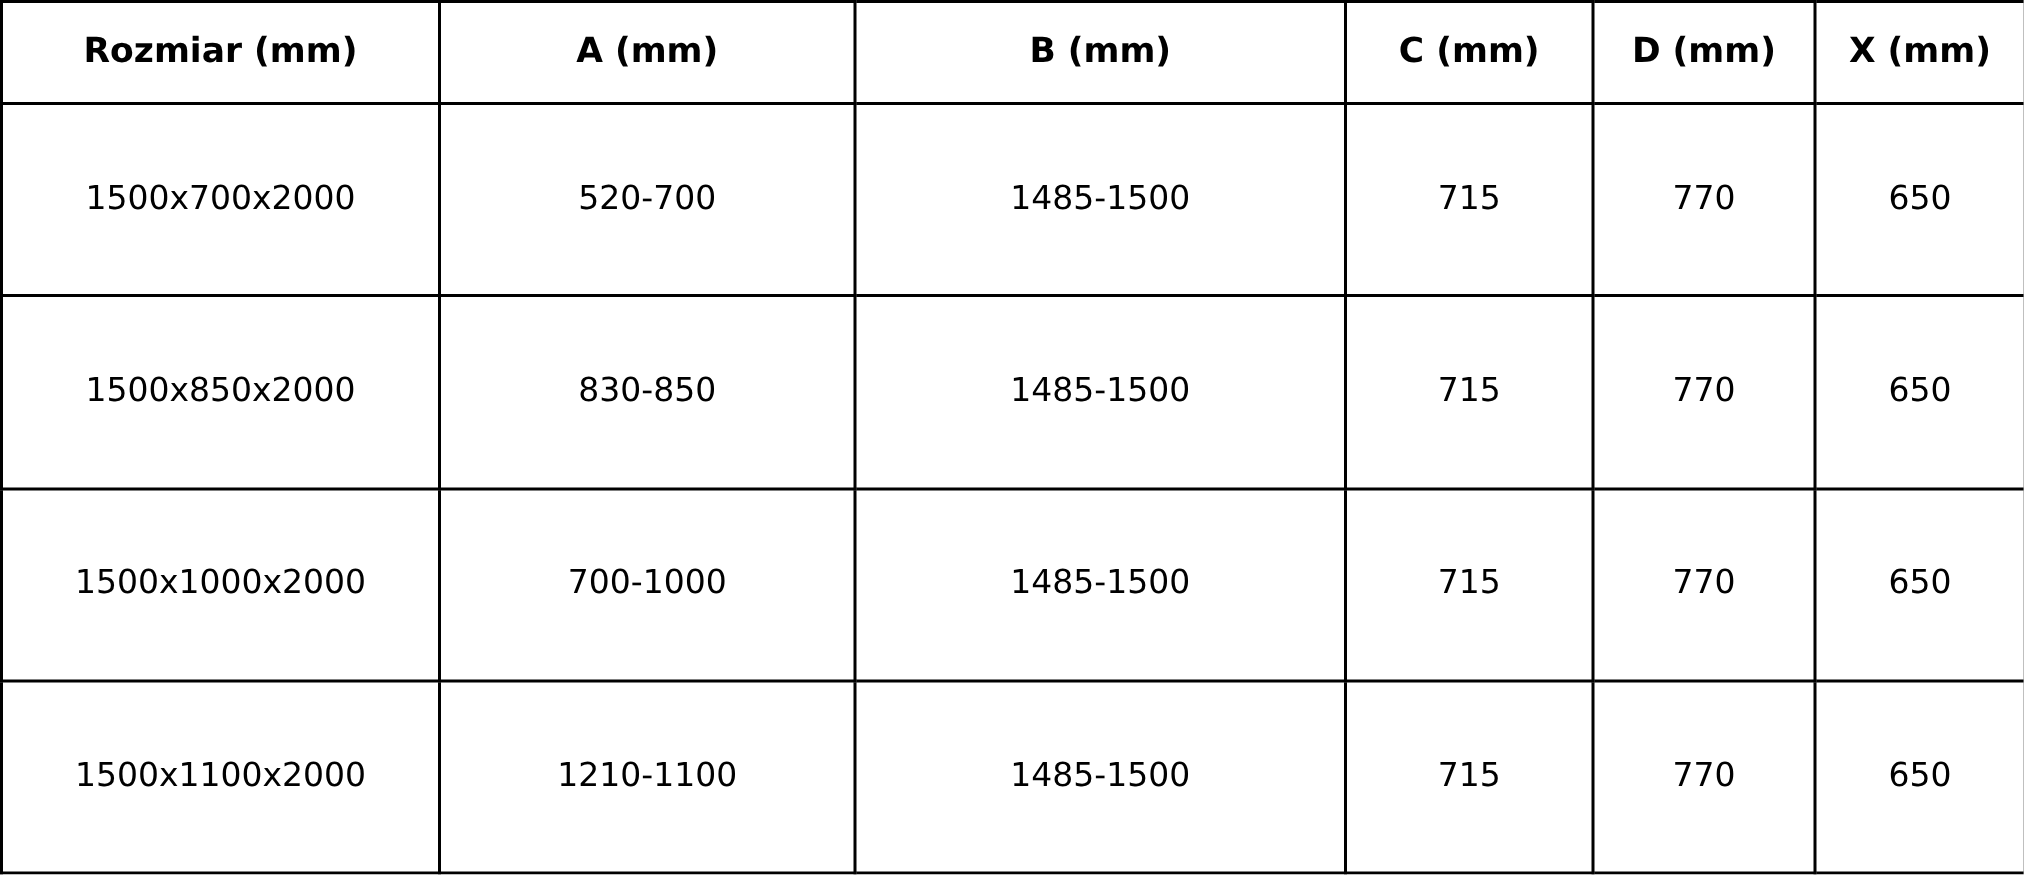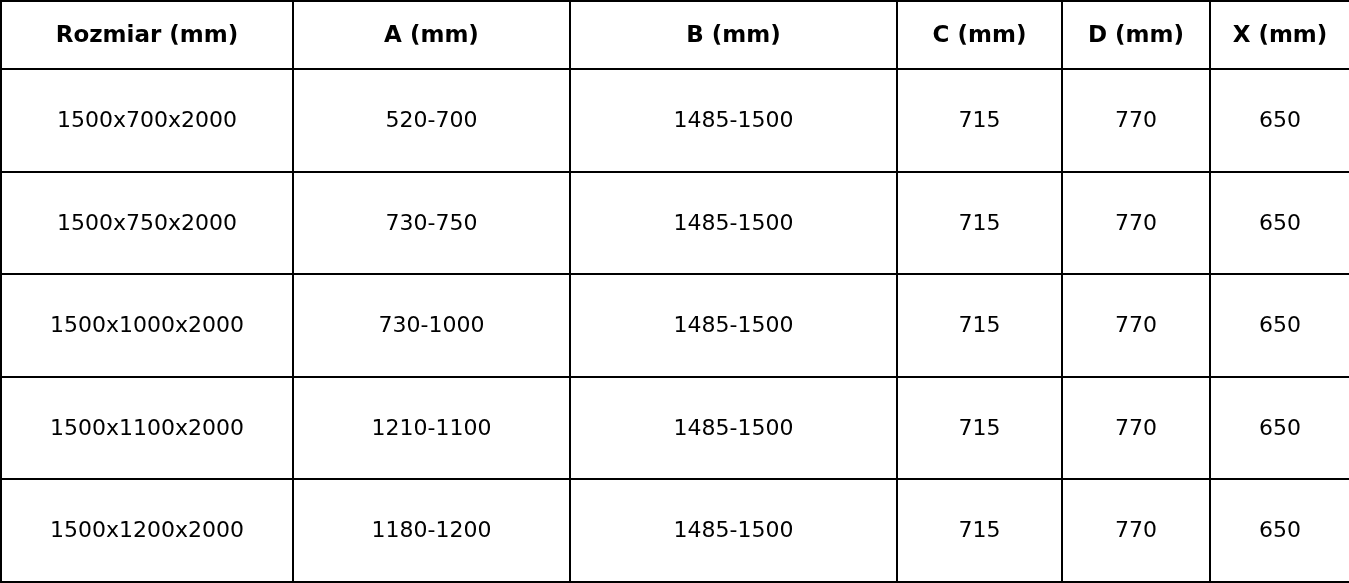--- a/index.html
+++ b/index.html
@@ -78,46 +78,38 @@
     <tbody>
       <tr>
         <td>1500x700x2000</td>
         <td>520-700</td>
         <td>1485-1500</td>
         <td>715</td>
         <td>770</td>
         <td>650</td>
       </tr>
       <tr>
-        <td>1500x750x2000</td>
-        <td>730-750</td>
+        <td>1500x850x2000</td>
+        <td>830-850</td>
         <td>1485-1500</td>
         <td>715</td>
         <td>770</td>
         <td>650</td>
       </tr>
       <tr>
         <td>1500x1000x2000</td>
-        <td>730-1000</td>
+        <td>700-1000</td>
         <td>1485-1500</td>
         <td>715</td>
         <td>770</td>
         <td>650</td>
       </tr>
       <tr>
         <td>1500x1100x2000</td>
         <td>1210-1100</td>
         <td>1485-1500</td>
         <td>715</td>
         <td>770</td>
         <td>650</td>
       </tr>
-      <tr>
-        <td>1500x1200x2000</td>
-        <td>1180-1200</td>
-        <td>1485-1500</td>
-        <td>715</td>
-        <td>770</td>
-        <td>650</td>
-      </tr>
     </tbody>
   </table>
 </div>
 
 </body></html>

